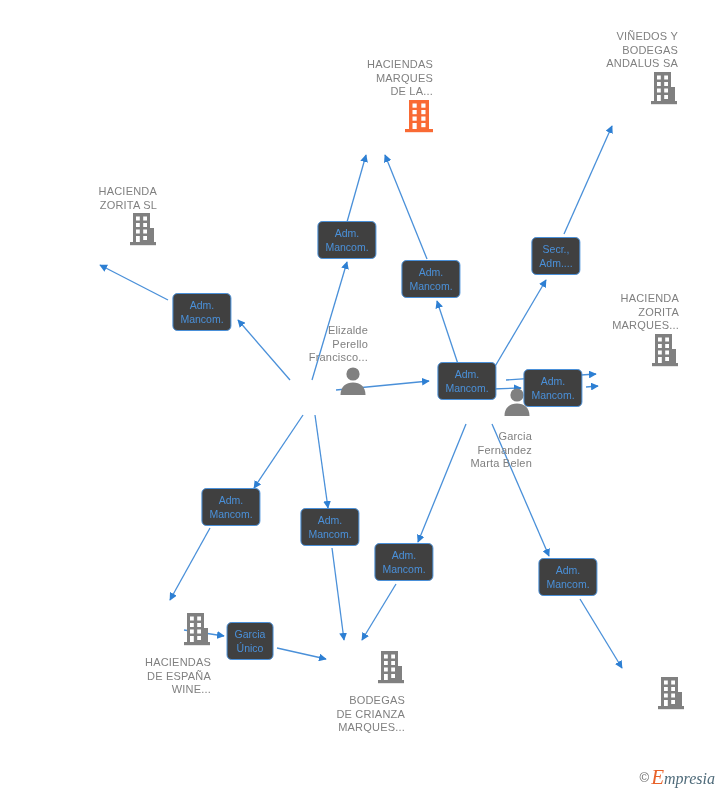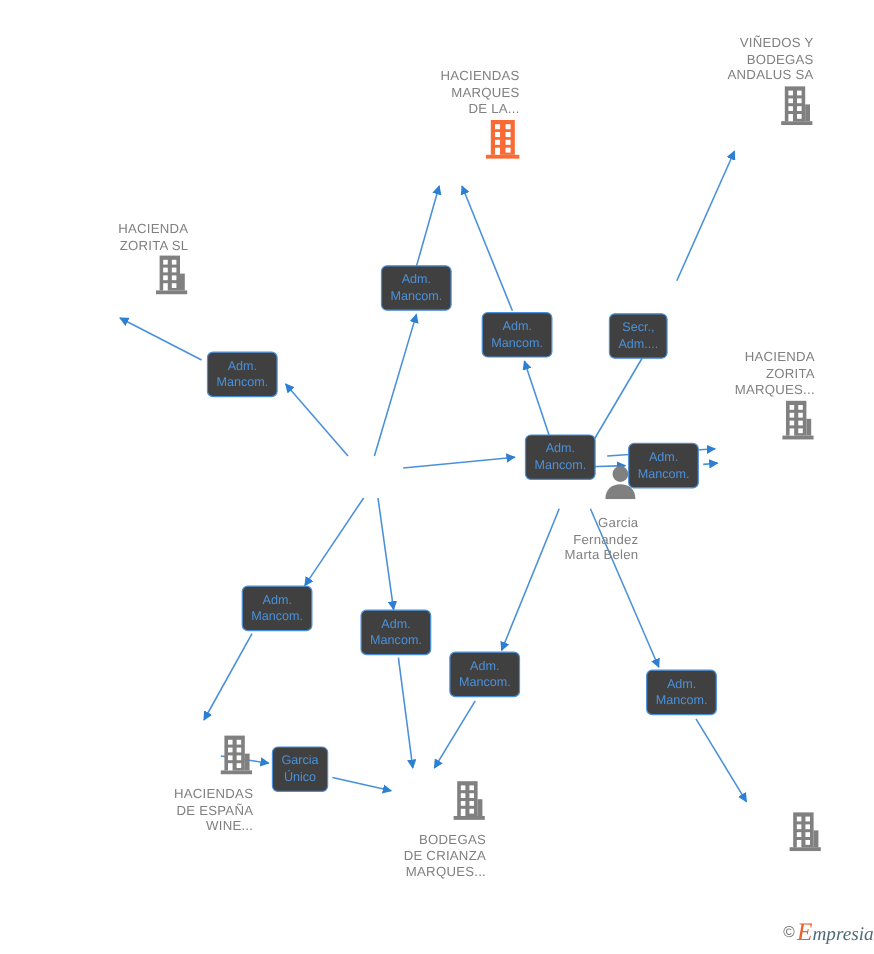--- a/index.html
+++ b/index.html
@@ -53,21 +53,21 @@
     font-size: 10.5px;
     line-height: 14px;
     text-align: center;
     padding: 4px 7px;
     white-space: pre-line;
     box-sizing: border-box;
     transform: translate(-50%, -50%);
   }
   .watermark {
     position: absolute;
-    right: 0;
+    right: 13px;
     bottom: 6px;
     font-size: 16px;
     line-height: 20px;
     color: #4f6b7a;
     font-family: "Liberation Serif", serif;
     font-style: italic;
     white-space: nowrap;
     margin-top: 16px;
   }
   .watermark .copy {
@@ -216,28 +216,39 @@
           <rect x="14.2" y="11" width="3.8" height="4"></rect>
           <rect x="7" y="17.5" width="3.8" height="4"></rect>
           <rect x="14.2" y="17.5" width="3.8" height="4"></rect>
           <rect x="7" y="24" width="3.8" height="6"></rect>
           <rect x="14.2" y="24" width="3.8" height="4"></rect>
         </g>
       </svg>
     </span>
   </div>
 
-
-  <div class="node" style="left:477px; top:386px;">
+  <div class="node label-above" style="left:313px; top:324px;">
+    <span class="node-label">Elizalde
+Perello
+Francisco...</span>
     <span class="icon-wrap">
       <svg width="30" height="30" viewBox="0 0 30 30" xmlns="http://www.w3.org/2000/svg">
         <circle cx="15" cy="9" r="6.6" fill="#808080"></circle>
         <path d="M 2.5 30 C 2.5 21.5 8 17.6 15 17.6 C 22 17.6 27.5 21.5 27.5 30 Z" fill="#808080"></path>
       </svg>
     </span>
+  </div>
+
+  <div class="node" style="left:477px; top:386px;">
+    <span class="icon-wrap">
+      <svg width="30" height="30" viewBox="0 0 30 30" xmlns="http://www.w3.org/2000/svg">
+        <circle cx="15" cy="9" r="6.6" fill="#808080"></circle>
+        <path d="M 2.5 30 C 2.5 21.5 8 17.6 15 17.6 C 22 17.6 27.5 21.5 27.5 30 Z" fill="#808080"></path>
+      </svg>
+    </span>
     <span class="node-label">Garcia
 Fernandez
 Marta Belen</span>
   </div>
 
   <div class="node" style="left:156px; top:612px;">
     <span class="icon-wrap">
       <svg width="28" height="34" viewBox="0 0 28 34" xmlns="http://www.w3.org/2000/svg">
         <rect x="4" y="1" width="17" height="29" fill="#808080"></rect>
         <rect x="21" y="16" width="4" height="14" fill="#808080"></rect>
@@ -301,21 +312,21 @@
       </svg>
     </span>
   </div>
 
   <div class="edge-label" style="left:347px; top:240px;">Adm.
 Mancom.</div>
 
   <div class="edge-label" style="left:431px; top:279px;">Adm.
 Mancom.</div>
 
-  <div class="edge-label" style="left:532px; top:256px;margin-top:24px;">Secr.,
+  <div class="edge-label" style="left:556px; top:256px;">Secr.,
 Adm....</div>
 
   <div class="edge-label" style="left:202px; top:312px;">Adm.
 Mancom.</div>
 
   <div class="edge-label" style="left:467px; top:381px;">Adm.
 Mancom.</div>
 
   <div class="edge-label" style="left:553px; top:388px;">Adm.
 Mancom.</div>

